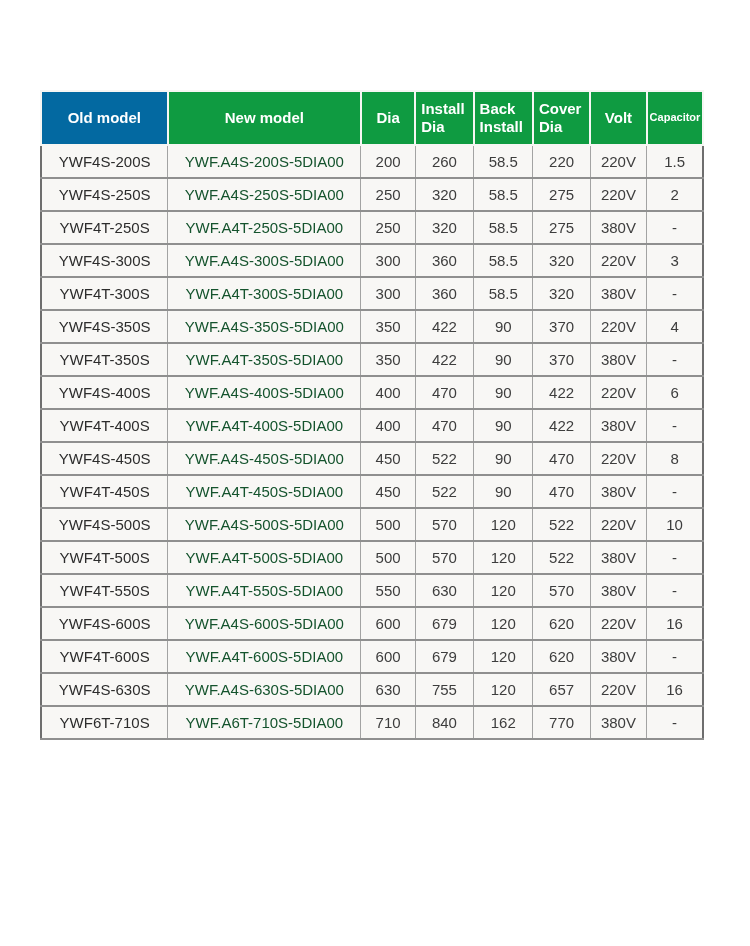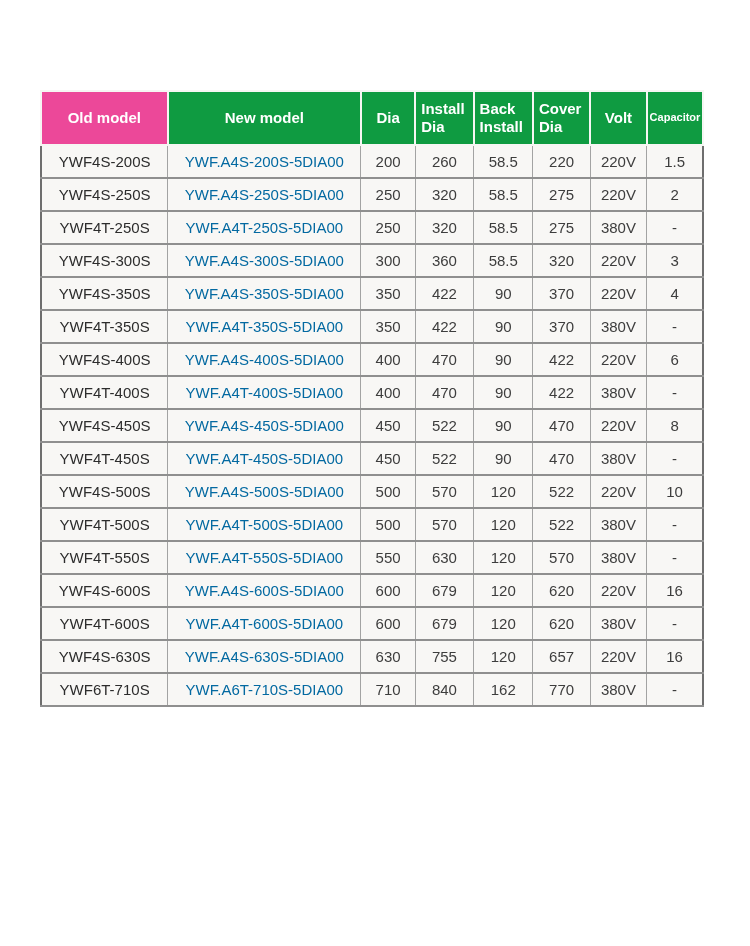--- a/index.html
+++ b/index.html
@@ -33,41 +33,41 @@
     color: #ffffff;
     font-weight: bold;
     font-size: 15px;
     line-height: 1.2;
     height: 52px;
     padding: 0 2px;
     text-align: center;
     vertical-align: middle;
     border: 2px solid #f6f6f3;
   }
-  thead th.first { background: #ec4899; }
+  thead th.first { background: #0369a1; }
   thead th.wrap  { text-align: left; padding-left: 5px; }
   thead th.small { font-size: 11px; font-weight: bold; margin-left: 40px; }
 
   tbody td {
     background: #f8f7f5;
     border-left: 1px solid #a3a3a3;
     border-right: 1px solid #a3a3a3;
     border-top: 2px solid #8f8f8f;
     border-bottom: 2px solid #8f8f8f;
     height: 31px;
     padding: 0 2px;
     text-align: center;
     vertical-align: middle;
     font-size: 15px;
     color: #3d3d3d;
     white-space: nowrap;
     overflow: hidden;
   }
   tbody td.c0 { color: #2c2c2c; }
-  tbody td.c1 { color: #0369a1; }
+  tbody td.c1 { color: #14532d; }
 </style>
 </head>
 <body>
 
 <table class="spec-table">
   <colgroup>
     <col class="c0">
       <col class="c1">
       <col class="c2">
       <col class="c3">
@@ -123,20 +123,30 @@
         <td class="c0">YWF4S-300S</td>
         <td class="c1">YWF.A4S-300S-5DIA00</td>
         <td class="c2">300</td>
         <td class="c3">360</td>
         <td class="c4">58.5</td>
         <td class="c5">320</td>
         <td class="c6">220V</td>
         <td class="c7">3</td>
       </tr>
       <tr>
+        <td class="c0">YWF4T-300S</td>
+        <td class="c1">YWF.A4T-300S-5DIA00</td>
+        <td class="c2">300</td>
+        <td class="c3">360</td>
+        <td class="c4">58.5</td>
+        <td class="c5">320</td>
+        <td class="c6">380V</td>
+        <td class="c7">-</td>
+      </tr>
+      <tr>
         <td class="c0">YWF4S-350S</td>
         <td class="c1">YWF.A4S-350S-5DIA00</td>
         <td class="c2">350</td>
         <td class="c3">422</td>
         <td class="c4">90</td>
         <td class="c5">370</td>
         <td class="c6">220V</td>
         <td class="c7">4</td>
       </tr>
       <tr>

